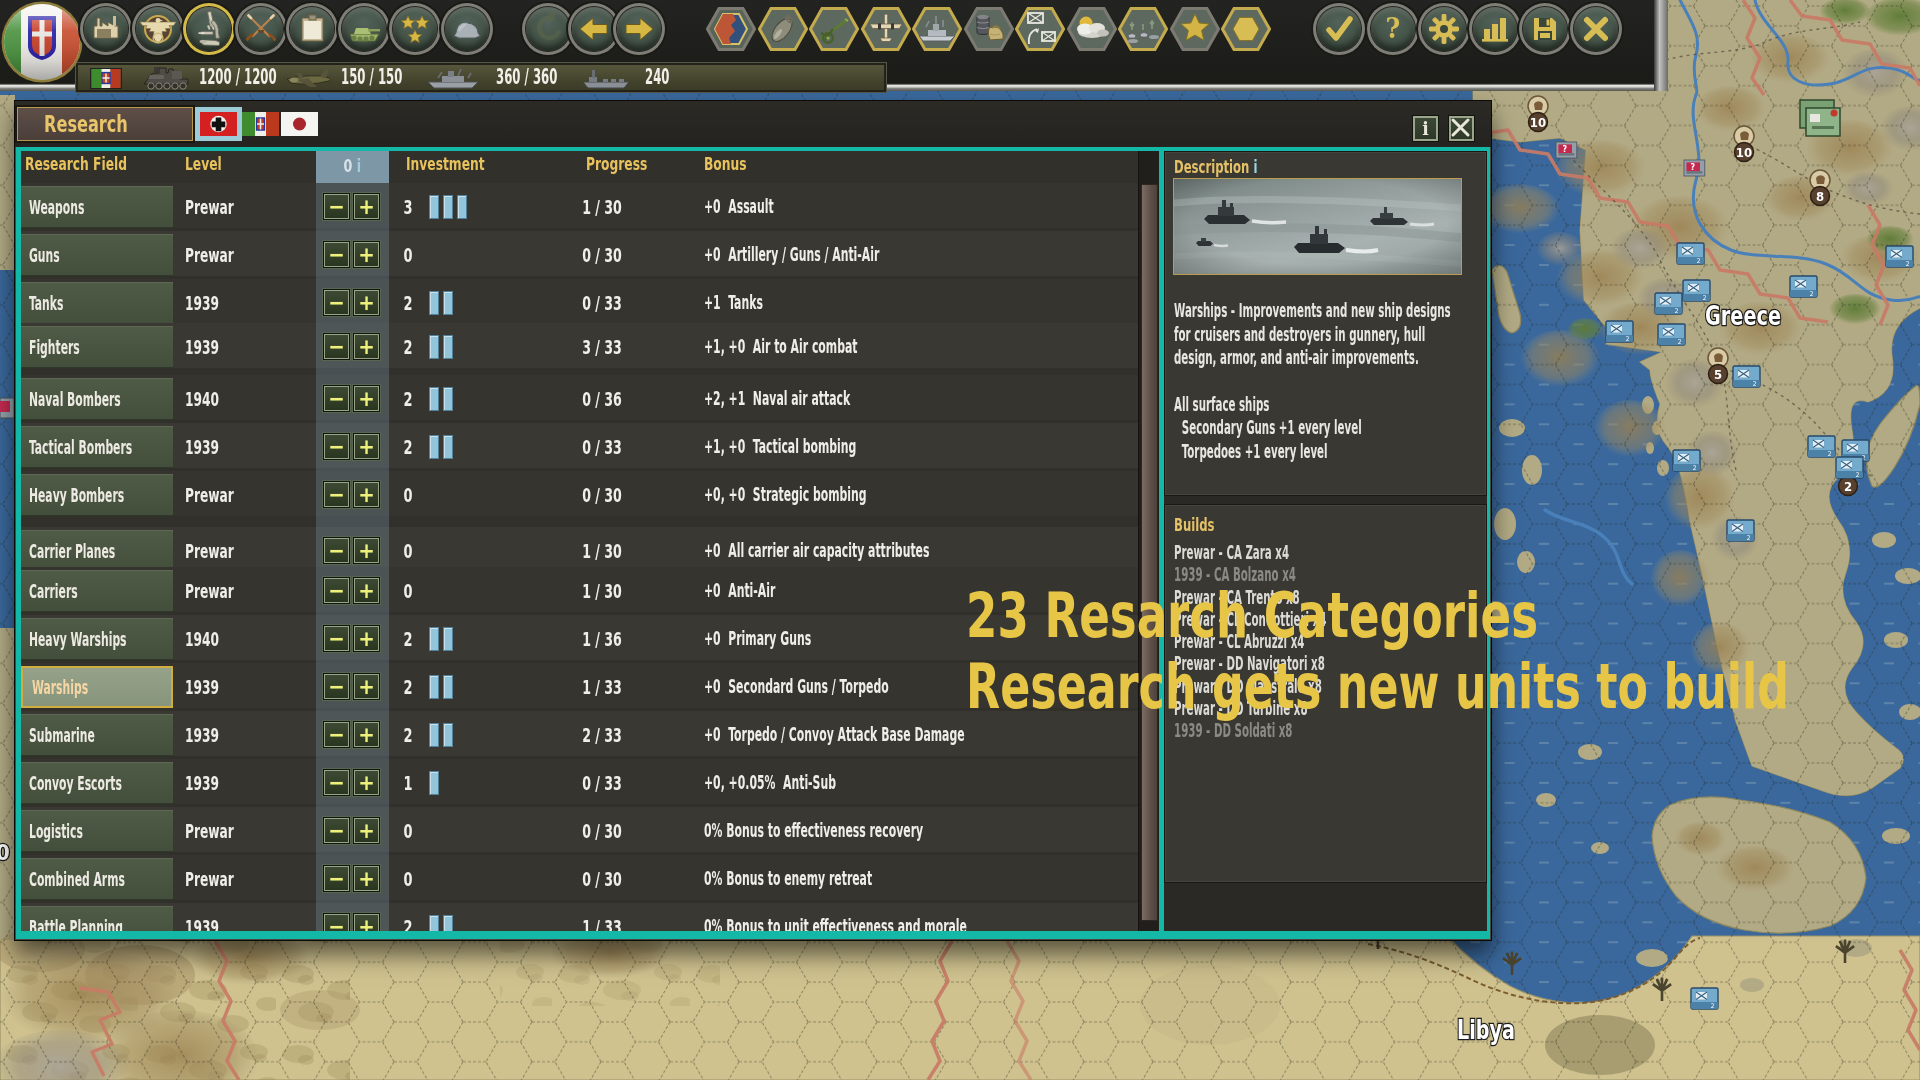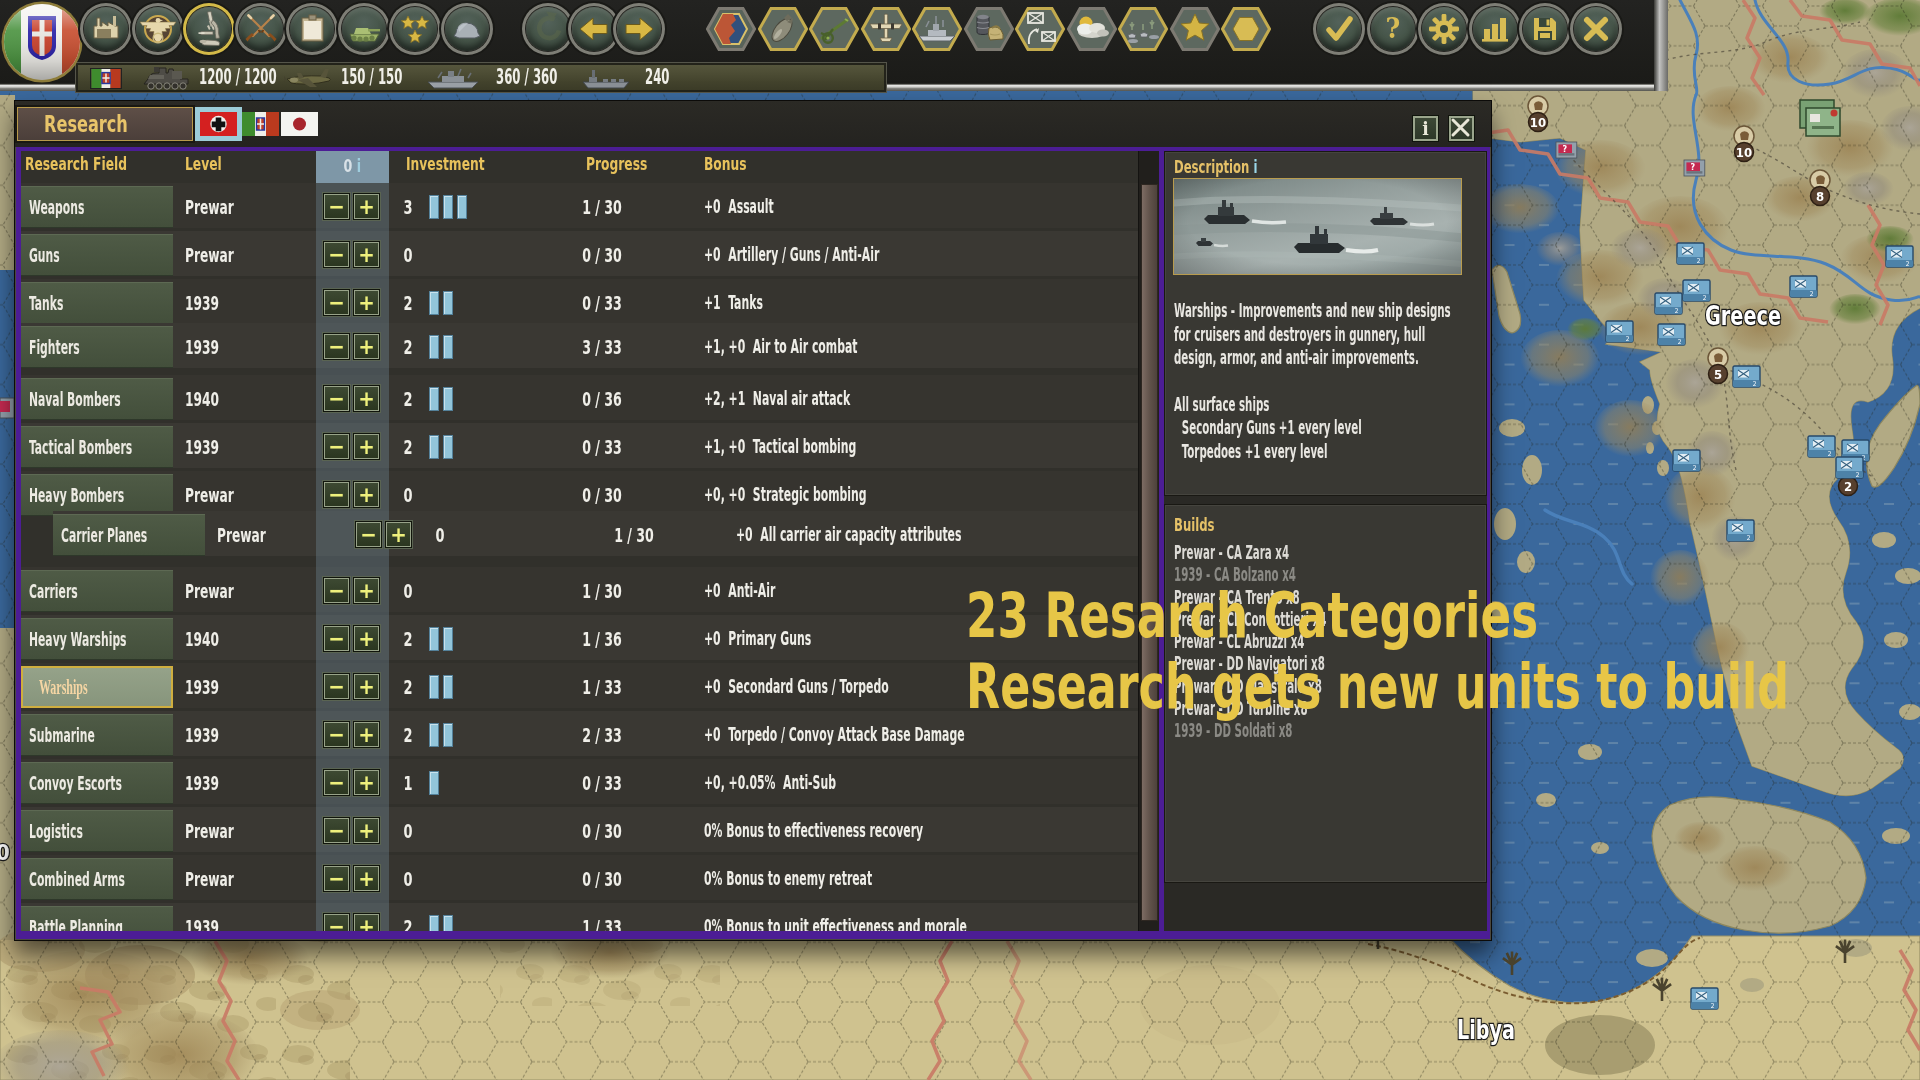--- a/index.html
+++ b/index.html
@@ -31,21 +31,21 @@
     transform:scaleX(.62);transform-origin:0 50%;white-space:pre;}
   #date-bar{position:absolute;left:1147px;top:66px;width:317px;height:27px;
     background:linear-gradient(#4a4a38,#3b3b2b);border:2px solid #84847e;box-shadow:inset 0 0 0 1px #23231c, 0 0 0 1px #1a1a14;
     color:#efeee6;font-weight:bold;font-size:19px;display:flex;align-items:center;padding-left:37px;}
   #date-bar span{display:inline-block;transform:scaleX(.62);transform-origin:0 50%;white-space:pre;}
   #main-emblem{position:absolute;left:0px;top:0px;width:84px;height:84px;}
 </style>
 <style>
   
   #research-window{position:absolute;left:14px;top:100px;width:1478px;height:841px;
-    background:#4c1d95;border:1px solid #0c0b09;box-shadow:0 0 0 1px #4a483e inset, 0 14px 22px rgba(0,0,0,.55);}
+    background:#14b8a6;border:1px solid #0c0b09;box-shadow:0 0 0 1px #4a483e inset, 0 14px 22px rgba(0,0,0,.55);}
   #title-bar{position:absolute;left:0;top:0;width:100%;height:46px;background:linear-gradient(#2b2a25,#242320);}
   #title-box{position:absolute;left:2px;top:6px;width:176px;height:34px;
     background:linear-gradient(#5e4f47,#4b3f3a);border:1px solid #b89a4a;box-shadow:0 0 0 2px #191813;
     color:#e8c46a;font-size:23px;font-weight:bold;display:flex;align-items:center;padding-left:26px;}
   #title-box span{display:inline-block;transform:scaleX(.78);transform-origin:0 50%;white-space:pre;}
   .flag-btn{position:absolute;top:11px;width:37px;height:24px;}
   .flag-btn.selected{outline:5px solid #9cccd8;}
   .flag{width:100%;height:100%;position:relative;overflow:hidden;}
   
   #table-area{position:absolute;left:6px;top:50px;width:1129px;height:780px;background:#31302b;overflow:hidden;}
@@ -56,21 +56,21 @@
   #col-blue-head i{font-style:normal;color:#aee4f4;}
   .hrow{position:absolute;top:3px;height:28px;color:#e8c25c;font-size:17.5px;font-weight:bold;
     transform:scaleX(.78);transform-origin:0 50%;white-space:pre;}
   .trow{position:absolute;left:0;width:100%;height:48px;}
   .trow .rowbg{position:absolute;left:0;top:0;width:100%;height:45px;background:#3a3833;}
   .trow:nth-child(odd) .rowbg{background:#36342f;}
   .namecell{position:absolute;left:0px;top:3px;width:152px;height:42px;background:linear-gradient(#4f5b46,#434f3b);
     border-top:1px solid #5d6953;border-bottom:1px solid #2e382a;
     color:#eceae2;font-size:20px;font-weight:bold;display:flex;align-items:center;padding-left:8px;}
   .namecell span{display:inline-block;transform:scaleX(.60);transform-origin:0 50%;white-space:pre;}
-  .trow.selected .namecell{background:linear-gradient(#95a289,#87957c);border:2px solid #cfae3f;color:#f6d6a4;padding-left:16px;font-family:Liberation Serif, serif;}
+  .trow.selected .namecell{background:linear-gradient(#95a289,#87957c);border:2px solid #cfae3f;color:#f6d6a4;padding-left:9px;}
   .lvl{position:absolute;left:164px;top:0;height:48px;line-height:48px;color:#efeee8;font-size:20px;font-weight:bold;
     transform:scaleX(.68);transform-origin:0 50%;white-space:pre;}
   .btn-minus,.btn-plus{position:absolute;top:10px;width:27px;height:27px;z-index:3;
     background:linear-gradient(#3e4a33,#2a351f);border:1px solid #11150c;
     box-shadow:inset 0 0 0 1px #98a389, 0 0 0 1px #5a6452;
     color:#eef07c;font-size:22px;font-weight:bold;text-align:center;line-height:25px;}
   .btn-minus{left:302px;}
   .btn-plus{left:332px;}
   .inv-num{position:absolute;left:374px;top:0;width:26px;height:48px;line-height:48px;color:#efeee8;font-size:20px;font-weight:bold;
     text-align:center;transform:scaleX(.72);}
@@ -932,21 +932,21 @@
               <span>Heavy Bombers</span>
             </div>
           <div class="lvl">Prewar</div>
           <div class="btn-minus">−</div>
           <div class="btn-plus">+</div>
           <div class="inv-num">0</div>
           <div class="chits"></div>
           <div class="prog">0 / 30</div>
           <div class="bonus">+0, +0  Strategic bombing</div>
         </div>
-          <div class="trow" style="top: 360px; margin-left: 32px;">
+          <div class="trow" style="top: 376px;">
           <div class="rowbg"></div>
           <div class="namecell">
               <span>Carrier Planes</span>
             </div>
           <div class="lvl">Prewar</div>
           <div class="btn-minus">−</div>
           <div class="btn-plus">+</div>
           <div class="inv-num">0</div>
           <div class="chits"></div>
           <div class="prog">1 / 30</div>

